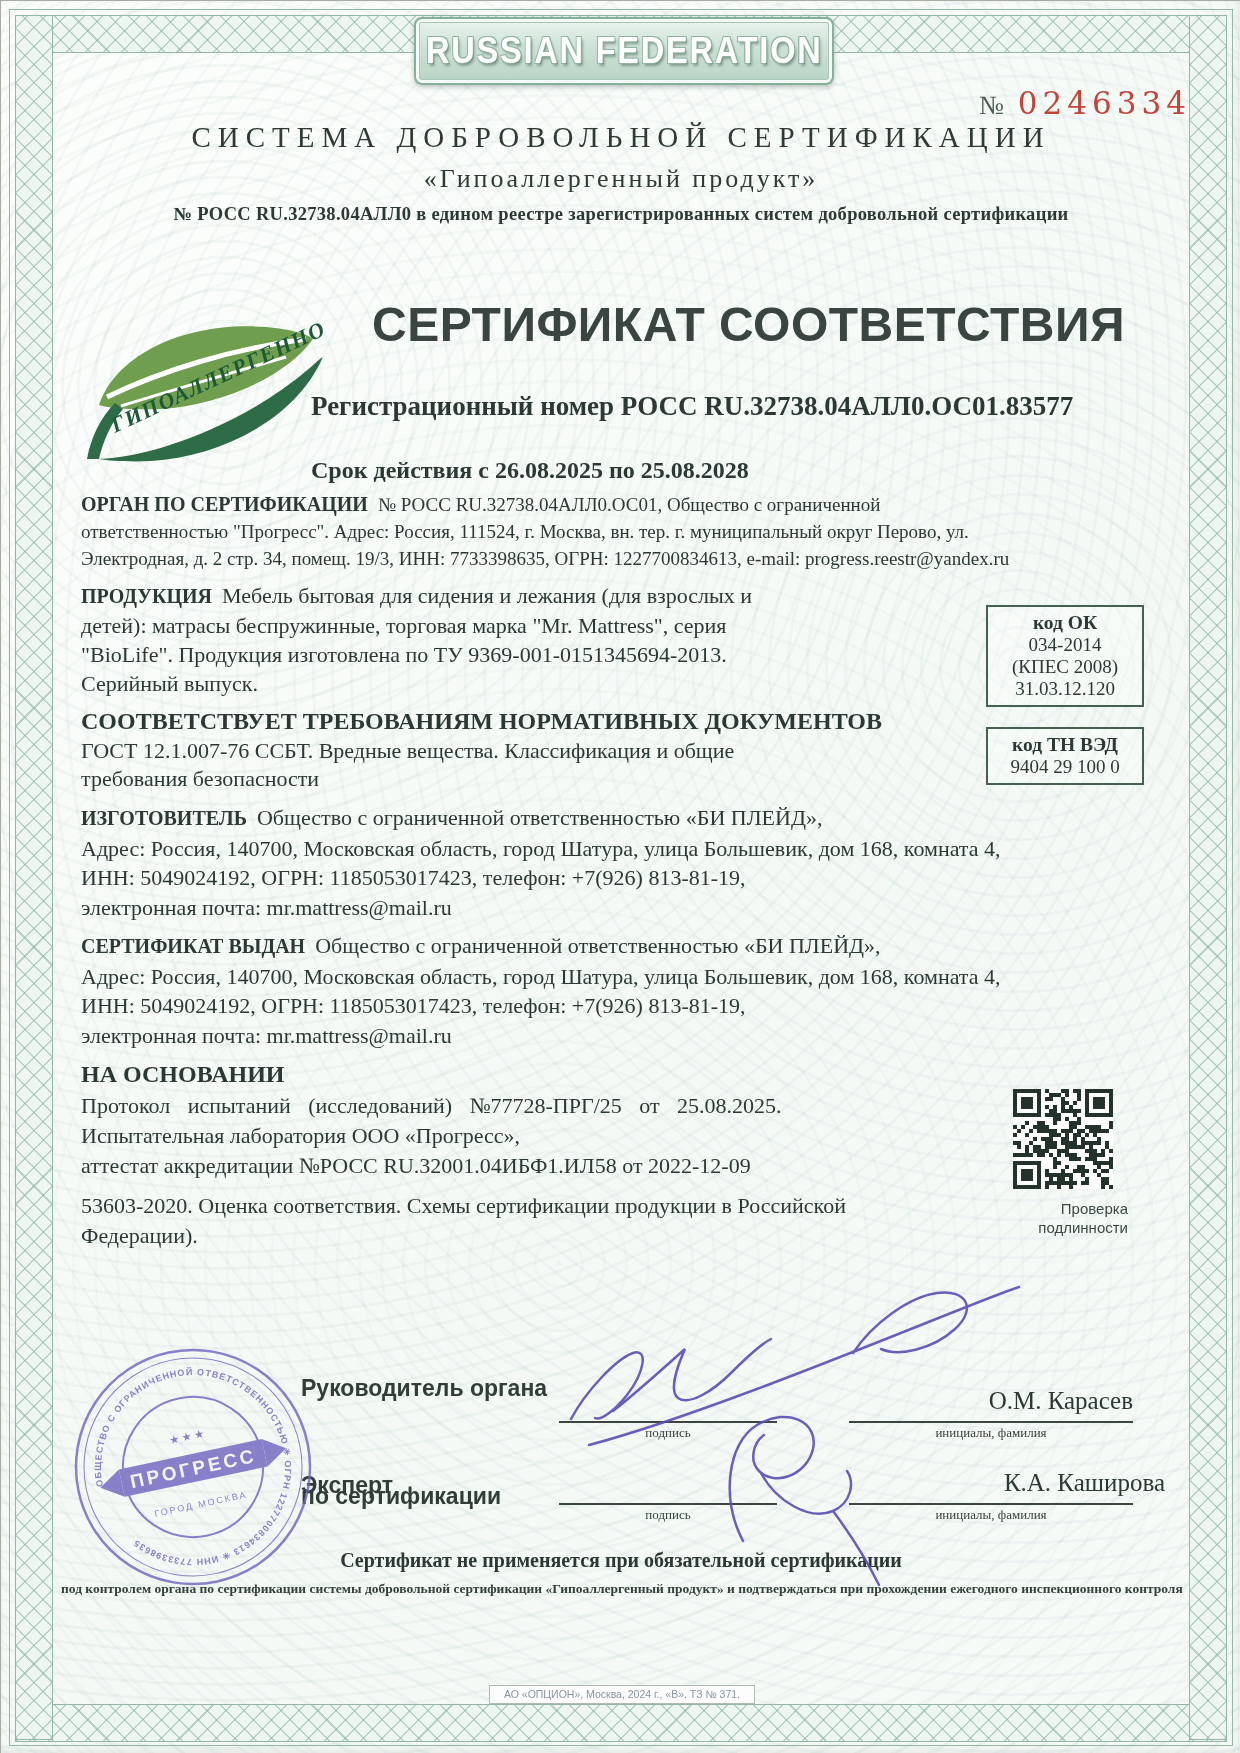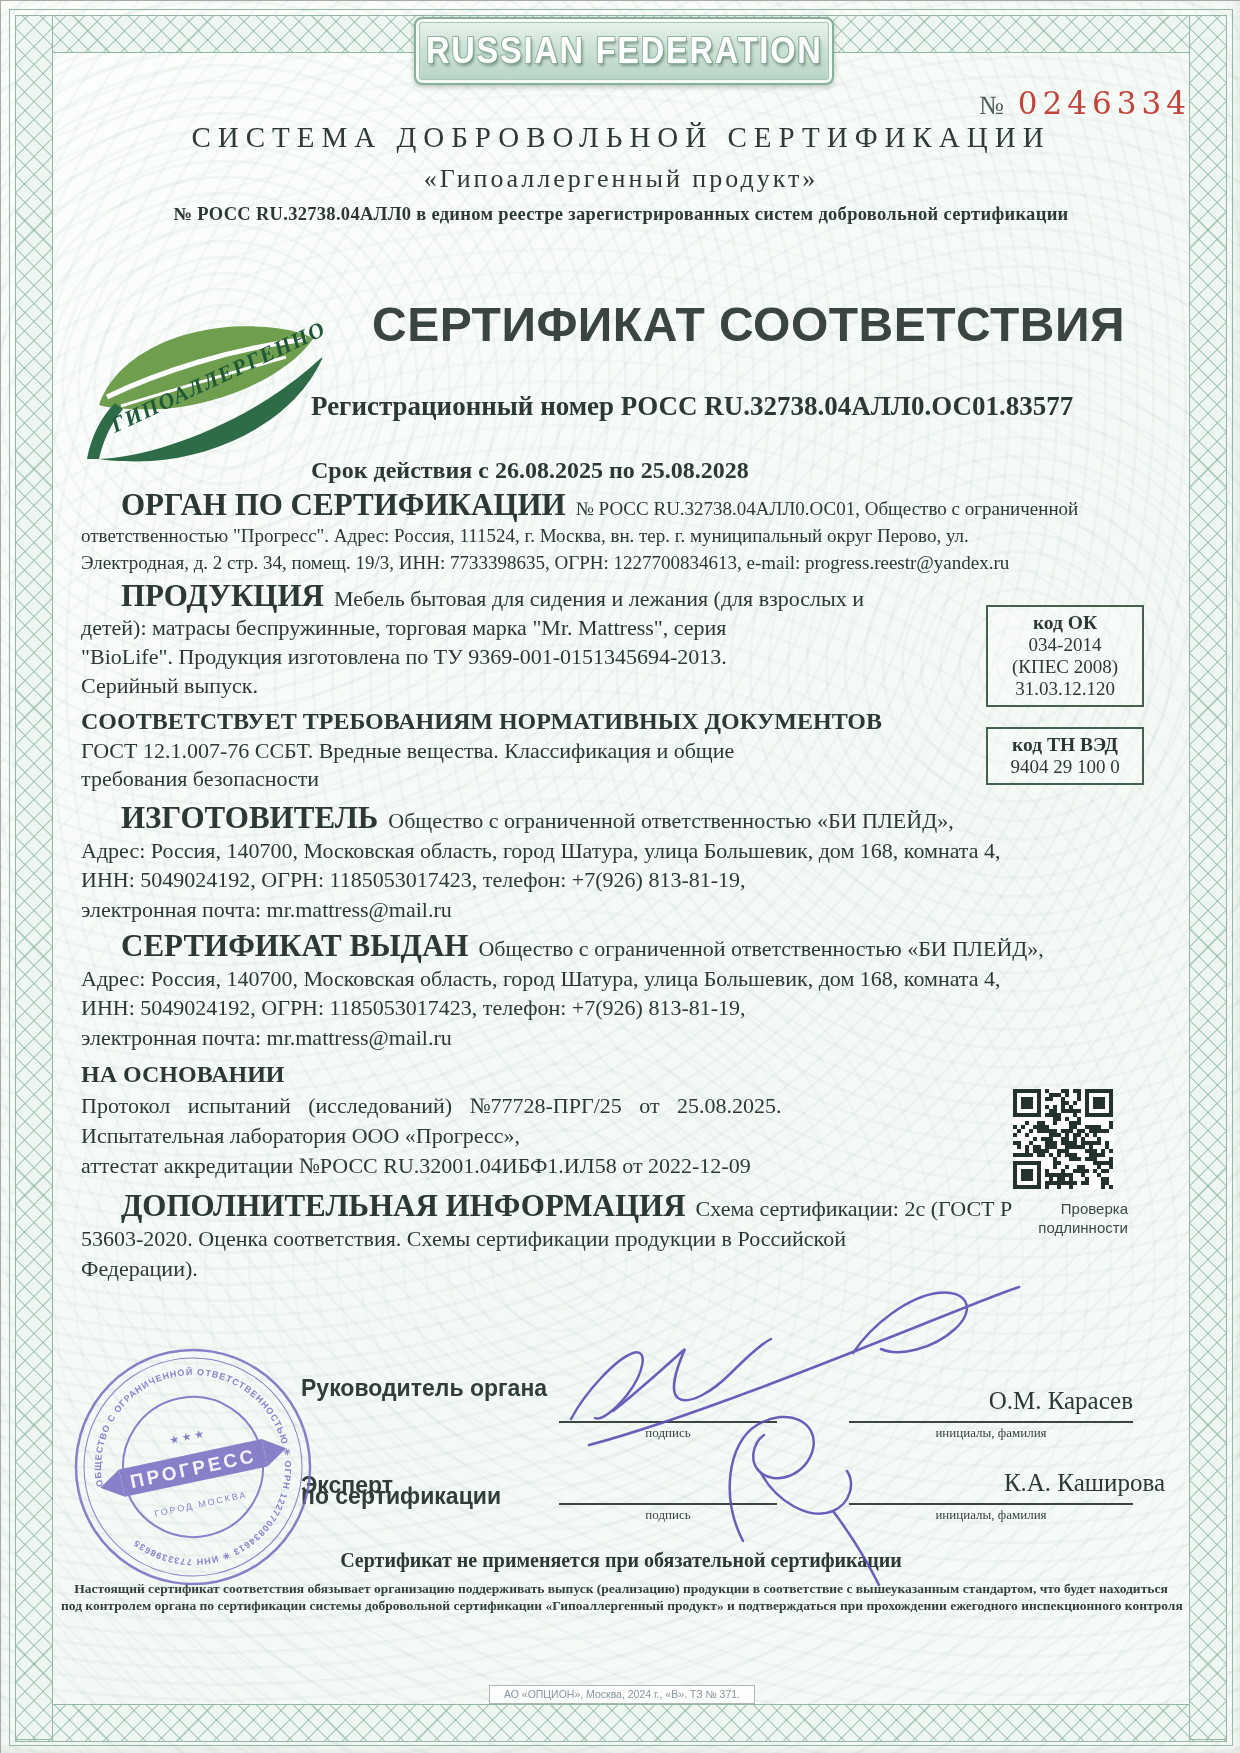--- a/index.html
+++ b/index.html
@@ -58,21 +58,21 @@
     position:absolute; left:371px; top:296px; z-index:5;
     font-family:"Liberation Sans", sans-serif; font-weight:bold; font-size:48px;
     color:#3a4440; white-space:nowrap; letter-spacing:0.5px;
   }
   .reg-line  { position:absolute; left:310px; top:390px; font-size:27px; font-weight:bold; z-index:5; white-space:nowrap; }
   .validity  { position:absolute; left:310px; top:456px; font-size:24px; font-weight:bold; z-index:5; white-space:nowrap; }
 
   .sec { position:absolute; left:80px; z-index:10; }
   .sec .line { white-space:nowrap; }
   .sech { font-weight:bold; margin-right:10px; }
-  .h26 { font-size:31px;margin-left:40px; } .h24 { font-size:24px; }
+  .h26 { font-size:20px; } .h24 { font-size:24px; }
   .sec-org      { top:490px;  font-size:19px; line-height:27px; }
   .sec-product  { top:580px;  font-size:22px; line-height:29px; }
   .sec-compl    { top:704px;  font-size:22px; line-height:28px; }
   .sec-compl .line:first-child { line-height:32px; }
   .sec-manuf    { top:802px;  font-size:22px; line-height:29.5px; }
   .sec-issued   { top:930px;  font-size:22px; line-height:29.5px; }
   .sec-basis    { top:1056px; font-size:22px; line-height:30px; }
   .sec-basis .line:first-child { line-height:34px; }
   .sec-add      { top:1190px; font-size:22px; line-height:30px; }
   .spread { word-spacing:12px; }
@@ -537,23 +537,20 @@
           <rect x="88" y="96" width="4" height="4"></rect>
           <rect x="96" y="96" width="4" height="4"></rect>
         </g>
       </svg></div>
   <div class="qr-caption">
     <div>Проверка</div>
     <div>подлинности</div>
   </div>
 
   <div class="sec sec-add">
-    <div class="line">
-      <span class="sech h26">ДОПОЛНИТЕЛЬНАЯ ИНФОРМАЦИЯ</span><span>Схема сертификации: 2с (ГОСТ Р</span>
-    </div>
     <div class="line">53603-2020. Оценка соответствия. Схемы сертификации продукции в Российской</div>
     <div class="line">Федерации).</div>
   </div>
 
   <div class="role role-1a">Руководитель органа</div>
   <div class="role role-1b">по сертификации</div>
   <div class="role role-2">Эксперт</div>
 
   <div class="sig-line sline-1"></div>
   <div class="sig-line nline-1"></div>
@@ -563,21 +560,20 @@
   <div class="sublabel sub-s1">подпись</div>
   <div class="sublabel sub-n1">инициалы, фамилия</div>
   <div class="sublabel sub-s2">подпись</div>
   <div class="sublabel sub-n2">инициалы, фамилия</div>
 
   <div class="sig-name name-1">О.М. Карасев</div>
   <div class="sig-name name-2">К.А. Каширова</div>
 
   <div class="restriction">Сертификат не применяется при обязательной сертификации</div>
   <div class="fine">
-    <div>Настоящий сертификат соответствия обязывает организацию поддерживать выпуск (реализацию) продукции в соответствие с вышеуказанным стандартом, что будет находиться</div>
     <div>под контролем органа по сертификации системы добровольной сертификации «Гипоаллергенный продукт» и подтверждаться при прохождении ежегодного инспекционного контроля</div>
   </div>
 
   <div class="imprint">АО «ОПЦИОН», Москва, 2024 г., «В». ТЗ № 371.</div>
 
   <svg class="stamp" width="250" height="250" viewBox="0 0 250 250">
     <g transform="rotate(-12 125 125)" opacity="0.82">
       <circle cx="125" cy="125" r="117" fill="none" stroke="#7166c0" stroke-width="2.5"></circle>
       <circle cx="125" cy="125" r="109" fill="none" stroke="#7166c0" stroke-width="1"></circle>
       <circle cx="125" cy="125" r="70" fill="none" stroke="#7166c0" stroke-width="2"></circle>

